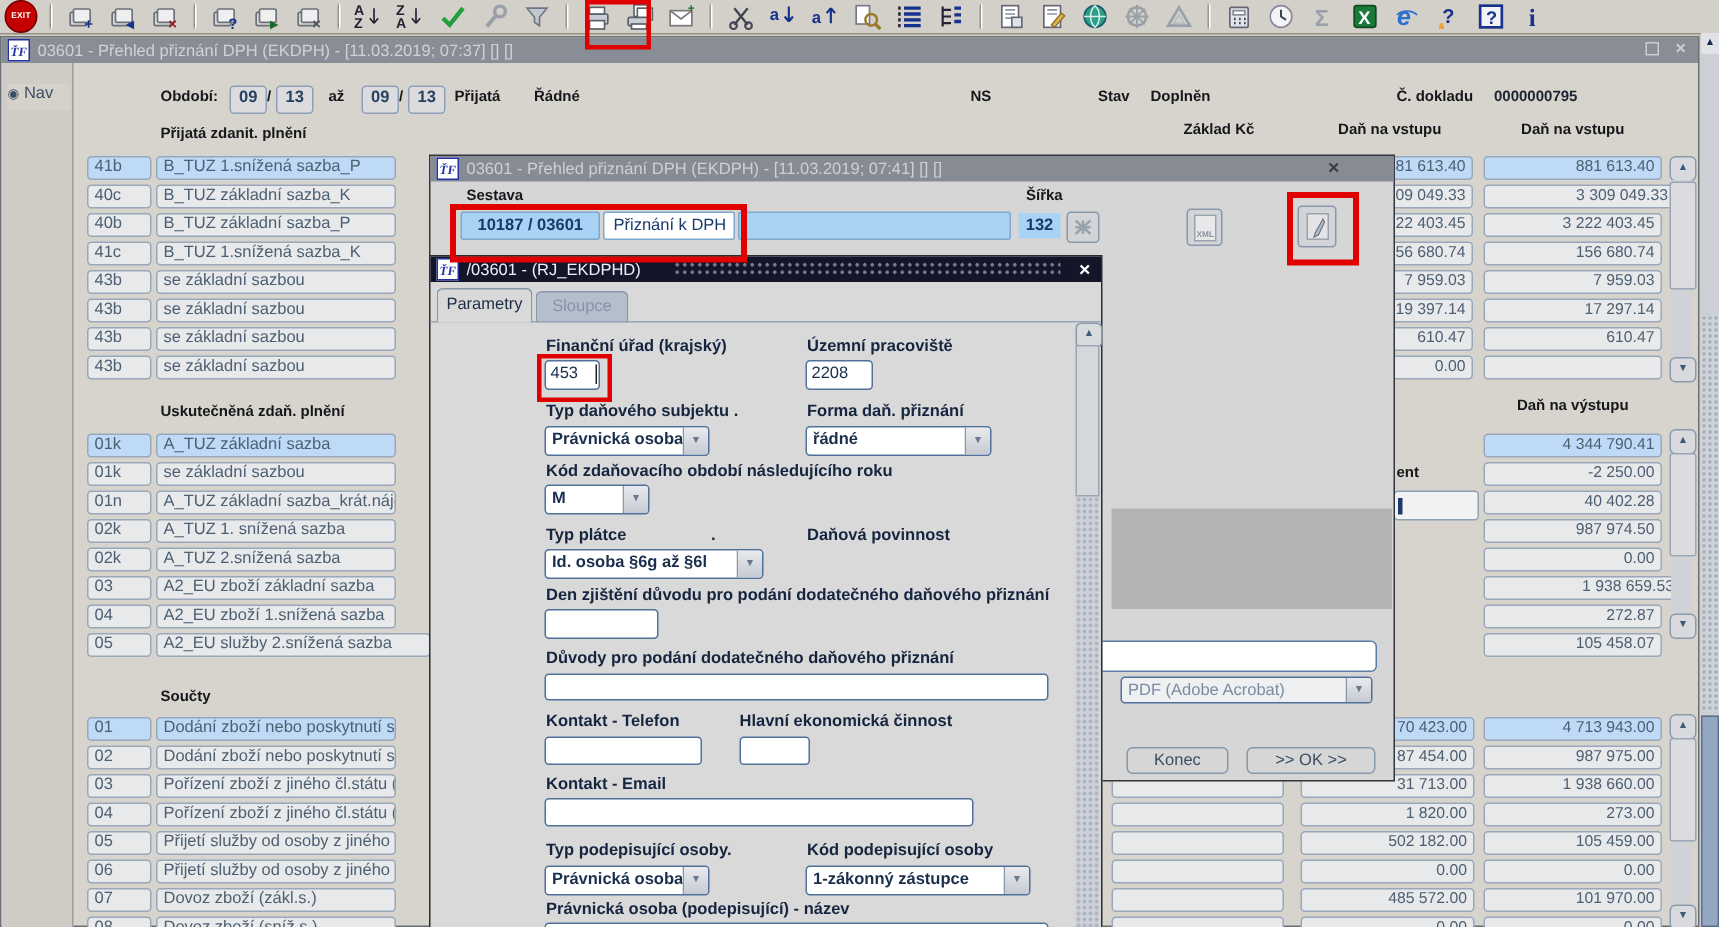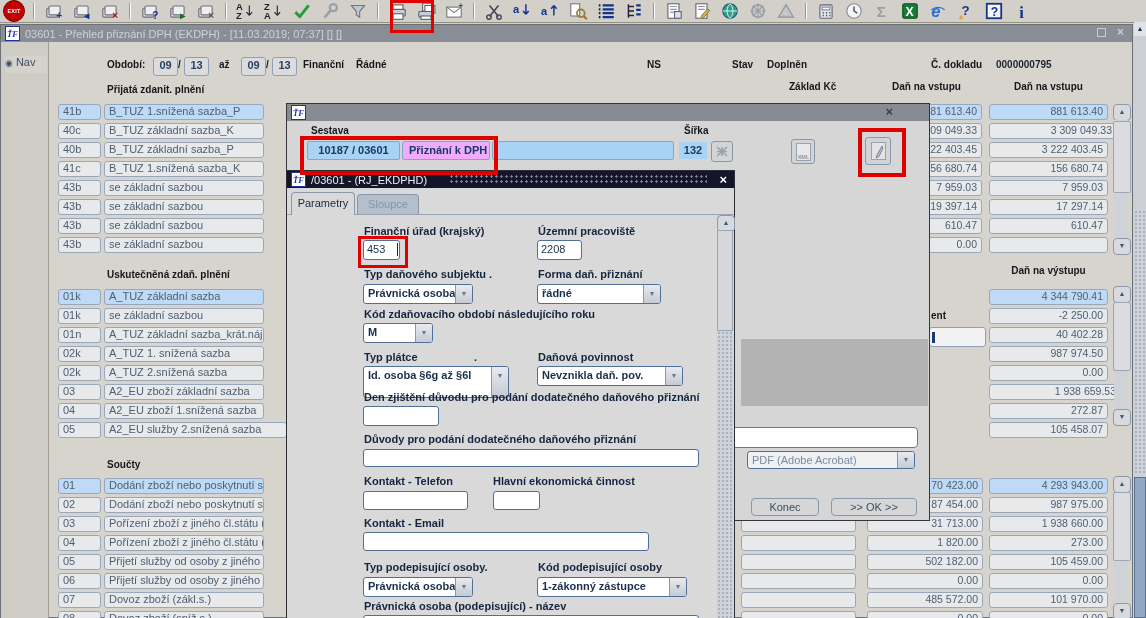--- a/index.html
+++ b/index.html
@@ -278,21 +278,21 @@
     <div class="a" style="left:4px;top:31px;width:42px;height:17px;color:#3c4e66;font-size:11px;background:#d5d2cb"><span style="font-size:9px">◉</span> <span>Nav</span></div>
 
     <span class="bl" style="left:106px;top:34px">Období:</span>
     <span class="spin" style="left:152px;top:32px;width:23px">09</span>
     <span class="bl" style="left:177px;top:34px">/</span>
     <span class="spin" style="left:183px;top:32px;width:23px">13</span>
     <span class="bl" style="left:218px;top:34px">až</span>
     <span class="spin" style="left:240px;top:32px;width:23px">09</span>
     <span class="bl" style="left:265px;top:34px">/</span>
     <span class="spin" style="left:271px;top:32px;width:23px">13</span>
-    <span class="bl" style="left:302px;top:34px">Finanční</span>
+    <span class="bl" style="left:302px;top:34px">Přijatá</span>
     <span class="bl" style="left:355px;top:34px">Řádné</span>
     <span class="bl" style="left:646px;top:34px">NS</span>
     <span class="bl" style="left:731px;top:34px">Stav</span>
     <span class="bl" style="left:766px;top:34px">Doplněn</span>
     <span class="bl" style="left:930px;top:34px">Č. dokladu</span>
     <span class="bl" style="left:995px;top:34px;color:#1a2430">0000000795</span>
 
     <span class="bl" style="left:106px;top:59px">Přijatá zdanit. plnění</span>
     <span class="bl" style="left:788px;top:56px">Základ Kč</span>
     <span class="bl" style="left:870px;top:56px;width:111px;text-align:center">Daň na vstupu</span>
@@ -419,21 +419,21 @@
         <div class="cell num sel" style="width:116px">70 423.00</div>
         <div class="cell num" style="width:116px">87 454.00</div>
         <div class="cell num" style="width:116px">31 713.00</div>
         <div class="cell num" style="width:116px">1 820.00</div>
         <div class="cell num" style="width:116px">502 182.00</div>
         <div class="cell num" style="width:116px">0.00</div>
         <div class="cell num" style="width:116px">485 572.00</div>
         <div class="cell num" style="width:116px">0.00</div>
       </div>
     <div class="cl" id="s3-col2" style="left:988px;top:453px">
-        <div class="cell num sel" style="width:119px">4 293 943.00</div>
+        <div class="cell num sel" style="width:119px">4 713 943.00</div>
         <div class="cell num" style="width:119px">987 975.00</div>
         <div class="cell num" style="width:119px">1 938 660.00</div>
         <div class="cell num" style="width:119px">273.00</div>
         <div class="cell num" style="width:119px">105 459.00</div>
         <div class="cell num" style="width:119px">0.00</div>
         <div class="cell num" style="width:119px">101 970.00</div>
         <div class="cell num" style="width:119px">0.00</div>
       </div>
     <div class="sbtn" style="left:1112px;top:451px">▲</div>
     <div class="strack" style="left:1113px;top:467px;width:14px;height:110px"></div>
@@ -443,26 +443,27 @@
 
   <div class="a" style="left:1134px;top:22px;width:12px;height:596px;background:#ccd0d6">
     <div class="a" style="left:0;top:0;width:12px;height:14px;background:#dfe2e6;color:#1a2a50;font-size:7px;text-align:center;line-height:14px">▲</div>
     <div class="a trackdots" style="left:0;top:188px;width:12px;height:265px"></div>
     <div class="a" style="left:0;top:455px;width:12px;height:141px;background:#93a6c2;border:1px solid #5a708e"></div>
   </div>
 
   <div class="a" id="win2" style="left:286px;top:103px;width:644px;height:418px;background:#d6d6d6;border:1px solid #33363c;z-index:10">
     <div class="tbar a" style="left:0;top:0;width:642px;height:17px;background:#878b93">
       <span class="tf">ŤF</span>
+      <span class="ttext" style="color:#ccd1d9;font-size:11px">03601 - Přehled přiznání DPH (EKDPH) - [11.03.2019; 07:41]  [] []</span>
       <span class="a" style="right:36px;top:0px;color:#3a3f46;font-size:13px;font-weight:bold">×</span>
     </div>
     <span class="bl" style="left:24px;top:21px">Sestava</span>
     <span class="bl" style="left:397px;top:21px">Šířka</span>
     <div class="a" style="left:20px;top:37px;width:93px;height:19px;background:#a9d3f4;border:1px solid #7fa8cc;border-radius:2px;text-align:center;font-weight:bold;color:#173a6b;line-height:17px">10187 / 03601</div>
-    <div class="a" style="left:115px;top:37px;width:88px;height:19px;background:#f0abfc;border:1px solid #7fa8cc;border-radius:2px;font-weight:bold;color:#173a6b;line-height:17px;padding-left:6px">Přiznání k DPH</div>
+    <div class="a" style="left:115px;top:37px;width:88px;height:19px;background:#ffffff;border:1px solid #7fa8cc;border-radius:2px;font-weight:normal;color:#173a6b;line-height:17px;padding-left:6px">Přiznání k DPH</div>
     <div class="a" style="left:205px;top:37px;width:182px;height:19px;background:#a9d3f4;border:1px solid #7fa8cc;border-radius:2px"></div>
     <div class="a" style="left:392px;top:38px;width:28px;height:17px;background:#a9d3f4;text-align:center;font-weight:bold;color:#173a6b;line-height:16px">132</div>
     <div class="a" style="left:424px;top:37px;width:22px;height:21px;background:#d2d4d8;border:1px solid #8898ac;border-radius:3px">
       <svg width="20" height="19" viewBox="0 0 20 19">
           <path d="M5 5 l10 9 M15 5 l-10 9 M5 9.5 h10 M10 5 v9" stroke="#9aa2ae" stroke-width="1.6"></path>
         </svg>
     </div>
     <div class="a" style="left:504px;top:35px;width:24px;height:25px;background:#d2d4d8;border:1px solid #8898ac;border-radius:3px">
       <span class="a" style="left:4px;top:3px;width:15px;height:18px;background:#e8e8ea;border:1px solid #9aa2ae;font-size:5.5px;color:#8a92a0;text-align:center;line-height:26px;font-weight:bold">XML</span>
     </div>
@@ -516,26 +517,22 @@
 
     <span class="w3l" style="left:77px;top:137px">Kód zdaňovacího období následujícího roku</span>
     <div class="dd" style="left:76px;top:152px;width:70px;height:20px">
         <span class="ddt">M</span>
         <span class="ddb" style="line-height:18px">▼</span>
       </div>
 
     <span class="w3l" style="left:77px;top:180px">Typ plátce</span>
     <span class="w3l" style="left:187px;top:180px">.</span>
     <span class="w3l" style="left:251px;top:180px">Daňová povinnost</span>
-    <div class="dd" style="left:76px;top:195px;width:146px;height:32px">
+    <div class="dd" style="left:76px;top:195px;width:146px;height:20px">
         <span class="ddt">Id. osoba §6g až §6l</span>
-        <span class="ddb" style="line-height:18px">▼</span>
-      </div>
-    <div class="dd" style="left:250px;top:195px;width:146px;height:20px">
-        <span class="ddt">Nevznikla daň. pov.</span>
         <span class="ddb" style="line-height:18px">▼</span>
       </div>
 
     <span class="w3l" style="left:77px;top:220px">Den zjištění důvodu pro podání dodatečného daňového přiznání</span>
     <div class="inp" style="left:76px;top:235px;width:76px;height:20px"></div>
 
     <span class="w3l" style="left:77px;top:262px">Důvody pro podání dodatečného daňového přiznání</span>
     <div class="inp" style="left:76px;top:278px;width:336px;height:18px"></div>
 
     <span class="w3l" style="left:77px;top:304px">Kontakt - Telefon</span>

